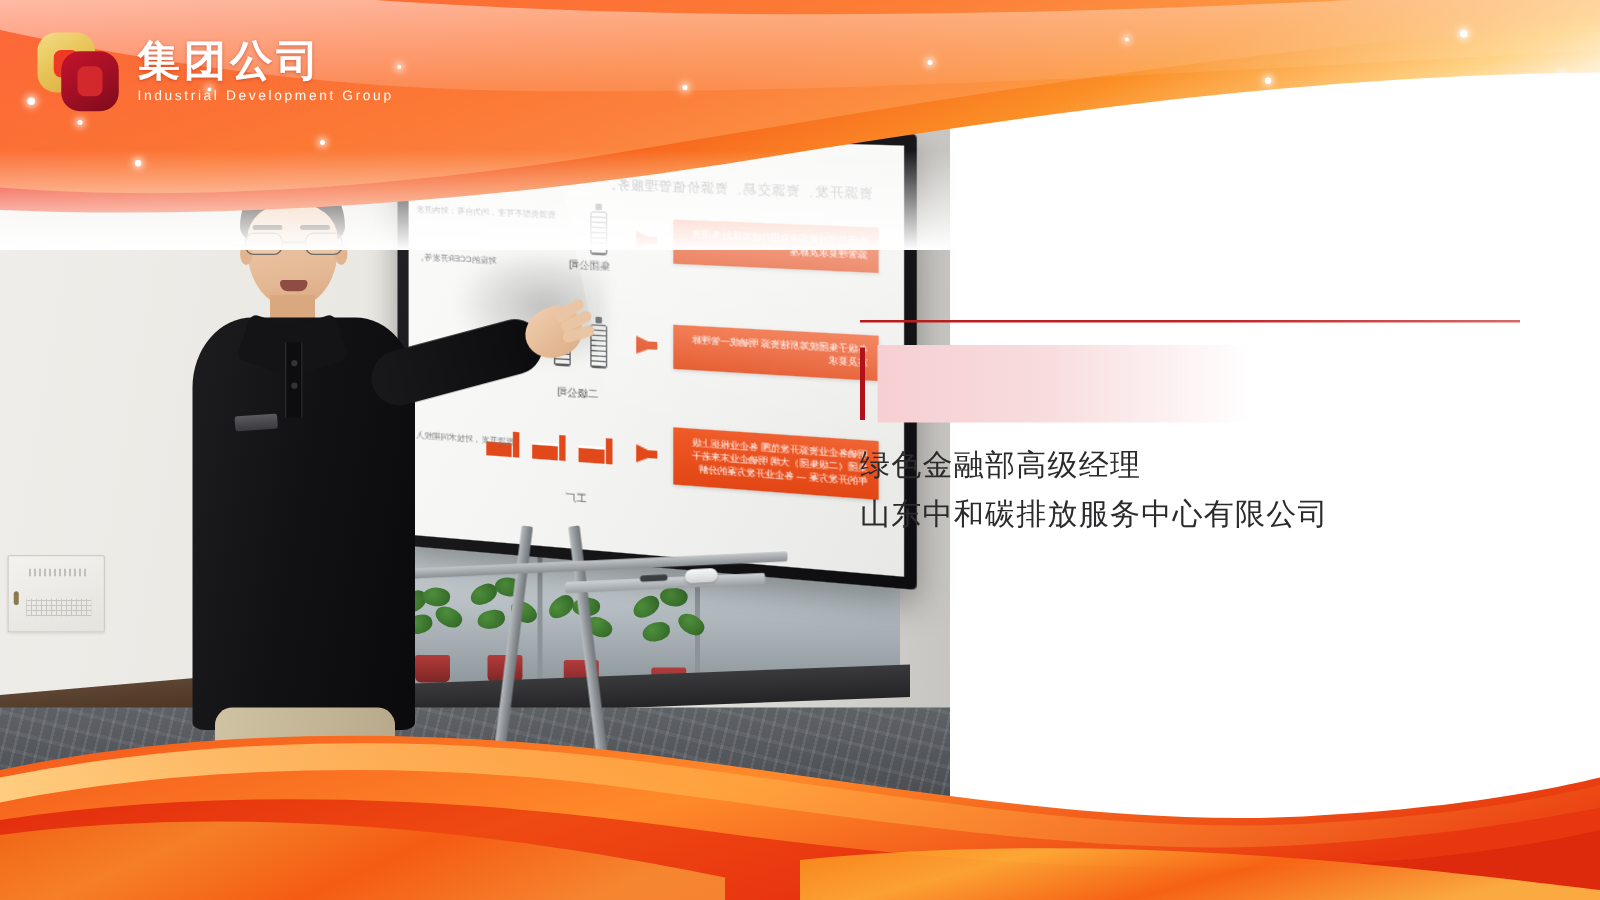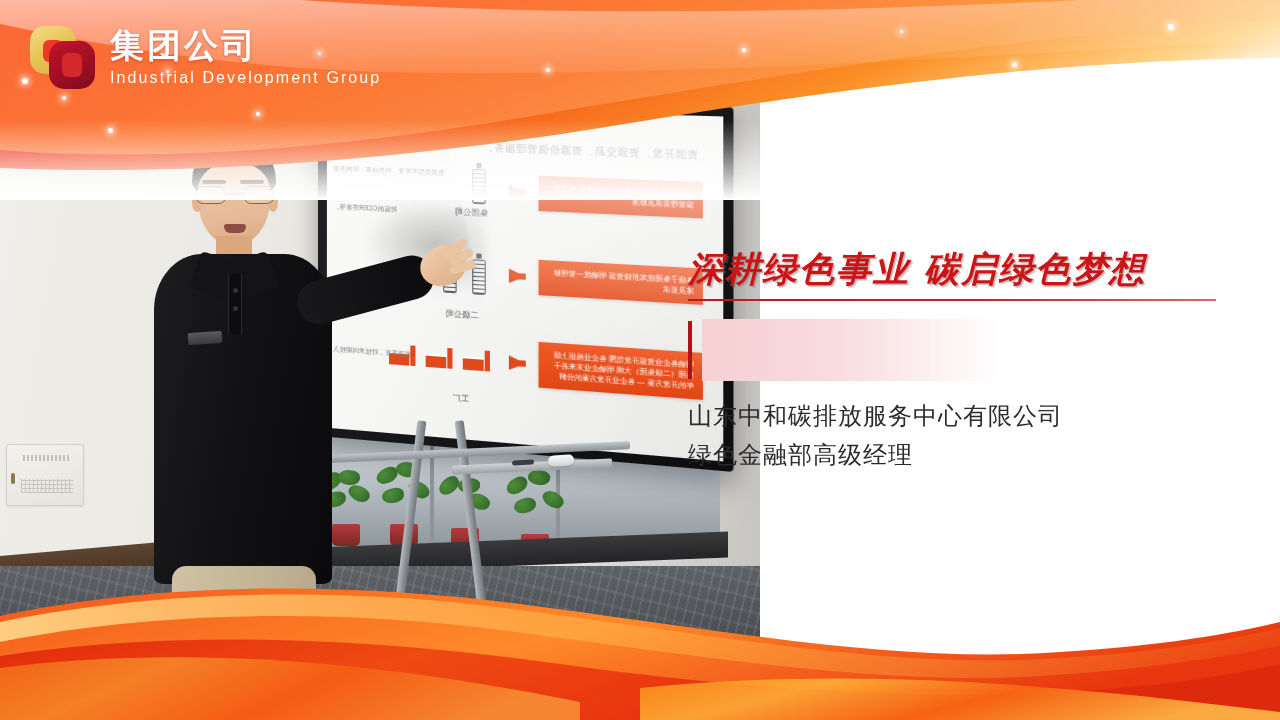--- a/index.html
+++ b/index.html
@@ -267,21 +267,21 @@
   .logo-mark .sq-red::after{
     content:""; position:absolute; left:13px; top:12px; width:20px; height:24px;
     border-radius:6px; background:#d3292c;
   }
   .logo-text { display:flex; flex-direction:column; }
   .logo-cn {
     font-size:34px; font-weight:700; color:#ffffff; letter-spacing:3px; line-height:1.1;
     text-shadow:0 1px 3px rgba(140,0,0,.35);
   }
   .logo-en {
-    font-size:16px; color:#ffffff; letter-spacing:2.1px; line-height:1.4;
+    font-size:11px; color:#ffffff; letter-spacing:2.1px; line-height:1.4;
     opacity:.97; margin-top:2px;
   }
 
   
   .panel { position:absolute; left:688px; top:248px; width:540px; }
   .headline {
     font-family:"DejaVu Serif","Liberation Serif",serif;
     font-size:35px; font-weight:700; color:#cc1417;
     letter-spacing:2px; white-space:nowrap;
     font-style:italic;
@@ -521,29 +521,28 @@
       <div class="sq sq-gold"></div>
       <div class="sq sq-red"></div>
     </div>
     <div class="logo-text">
       <div class="logo-cn">集团公司</div>
       <div class="logo-en">Industrial Development Group</div>
     </div>
   </div>
 
   <div class="panel">
-    <div class="headline">深耕绿色事业 碳启绿色梦想</div>
     <div class="divider"></div>
     <div class="name-row">
       <div class="name-bar"></div>
       <div class="name-bg"></div>
     </div>
     <div class="sub">
+      <div class="sub-line">绿色金融部高级经理</div>
       <div class="sub-line">山东中和碳排放服务中心有限公司</div>
-      <div class="sub-line">绿色金融部高级经理</div>
     </div>
   </div>
 
   <div class="bottom-deco">
     <svg width="1280" height="160" viewBox="0 0 1280 160" preserveAspectRatio="none">
       <defs>
         <linearGradient id="gB1" x1="0" y1="0" x2="1" y2="0.2">
           <stop offset="0%" stop-color="#e22b0d"></stop>
           <stop offset="35%" stop-color="#ef4a12"></stop>
           <stop offset="70%" stop-color="#e8330f"></stop>

